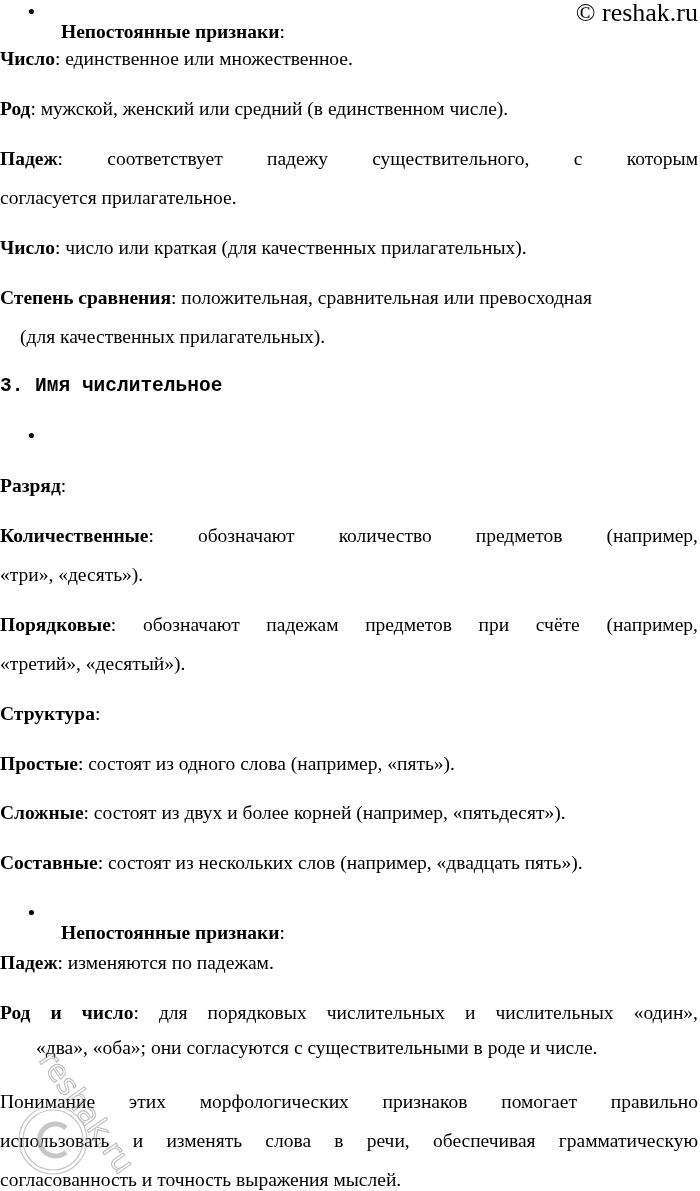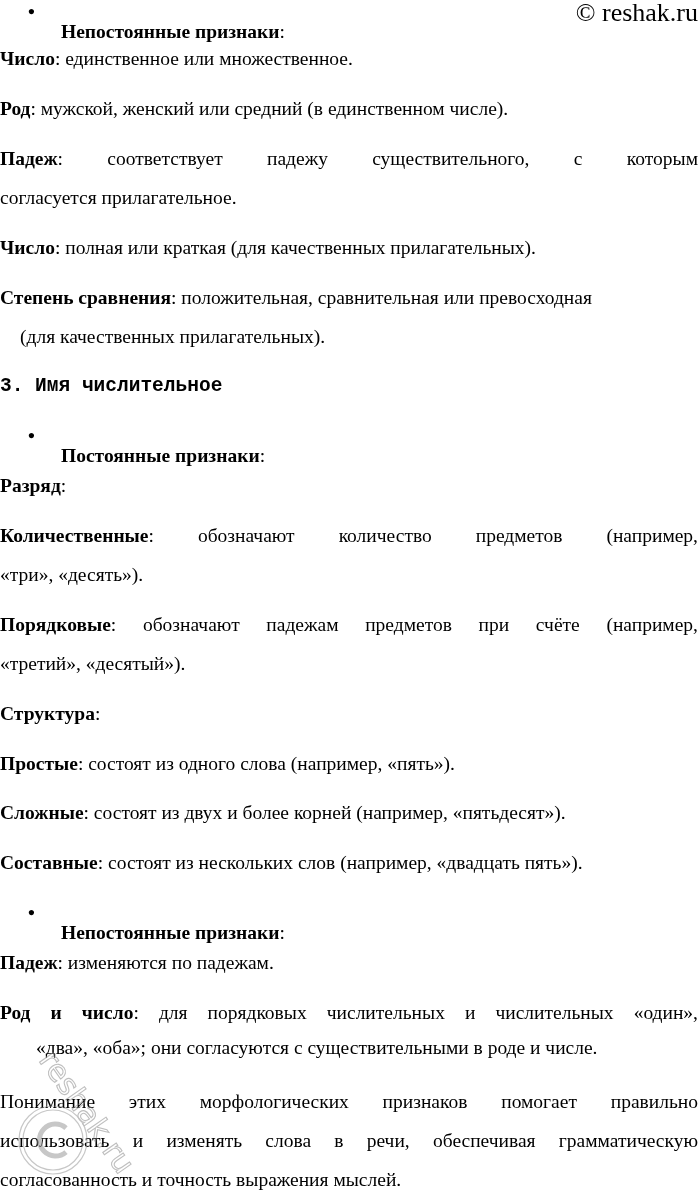--- a/index.html
+++ b/index.html
@@ -93,37 +93,36 @@
   </div>
 
   <div class="line justify" style="top:147px;">
     <b>Падеж</b><span>: соответствует падежу существительного, с которым</span>
   </div>
   <div class="line" style="top:186px;">
     <span>согласуется прилагательное.</span>
   </div>
 
   <div class="line" style="top:236px;">
-    <b>Число</b><span>: полная или краткая (для качественных прилагательных).</span>
+    <b>Число</b><span>: число или краткая (для качественных прилагательных).</span>
   </div>
 
   <div class="line" style="top:286px;">
     <b>Степень сравнения</b><span>: положительная, сравнительная или превосходная</span>
   </div>
   <div class="line" style="top:325px;padding-left:20px;">
     <span>(для качественных прилагательных).</span>
   </div>
 
   <div class="line" style="top:374px;font-family:Liberation Mono, monospace;">
     <b>3. Имя числительное</b>
   </div>
 
   <div class="bullet-line" style="top:424px; width:700px;">
     <span class="bullet">•</span>
-    <span class="bullet-text"><b>Постоянные признаки</b><span>:</span></span>
   </div>
 
   <div class="line" style="top:474px;">
     <b>Разряд</b><span>:</span>
   </div>
 
   <div class="line justify" style="top:524px;">
     <b>Количественные</b><span>: обозначают количество предметов (например,</span>
   </div>
   <div class="line" style="top:563px;">

